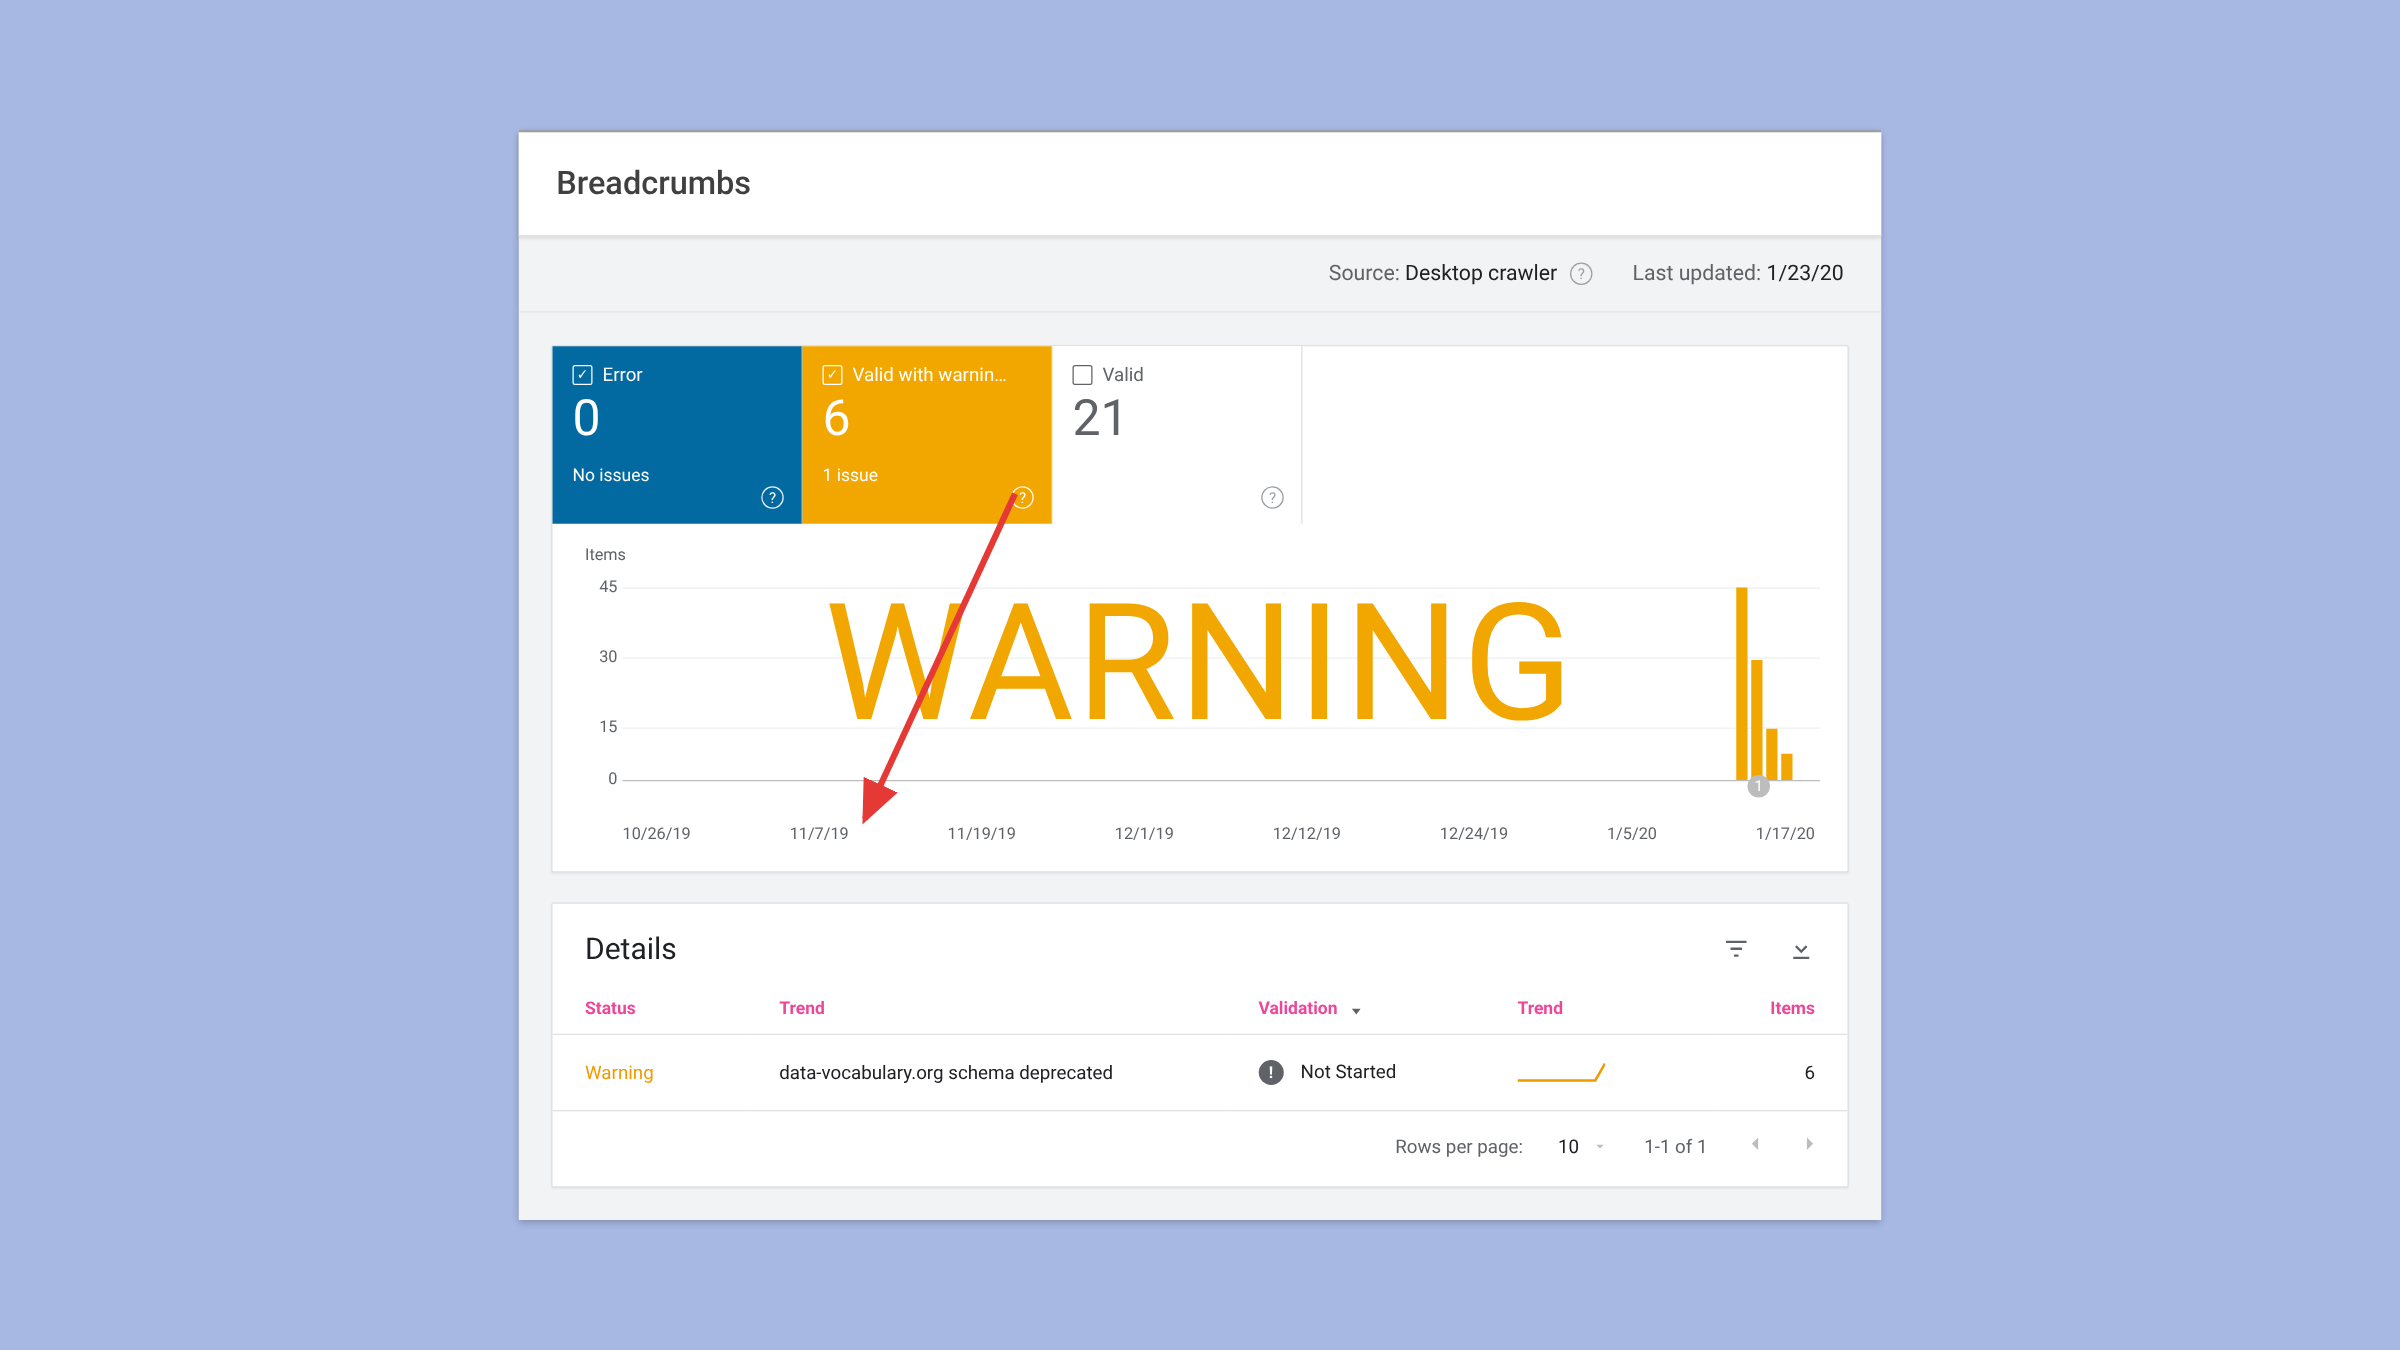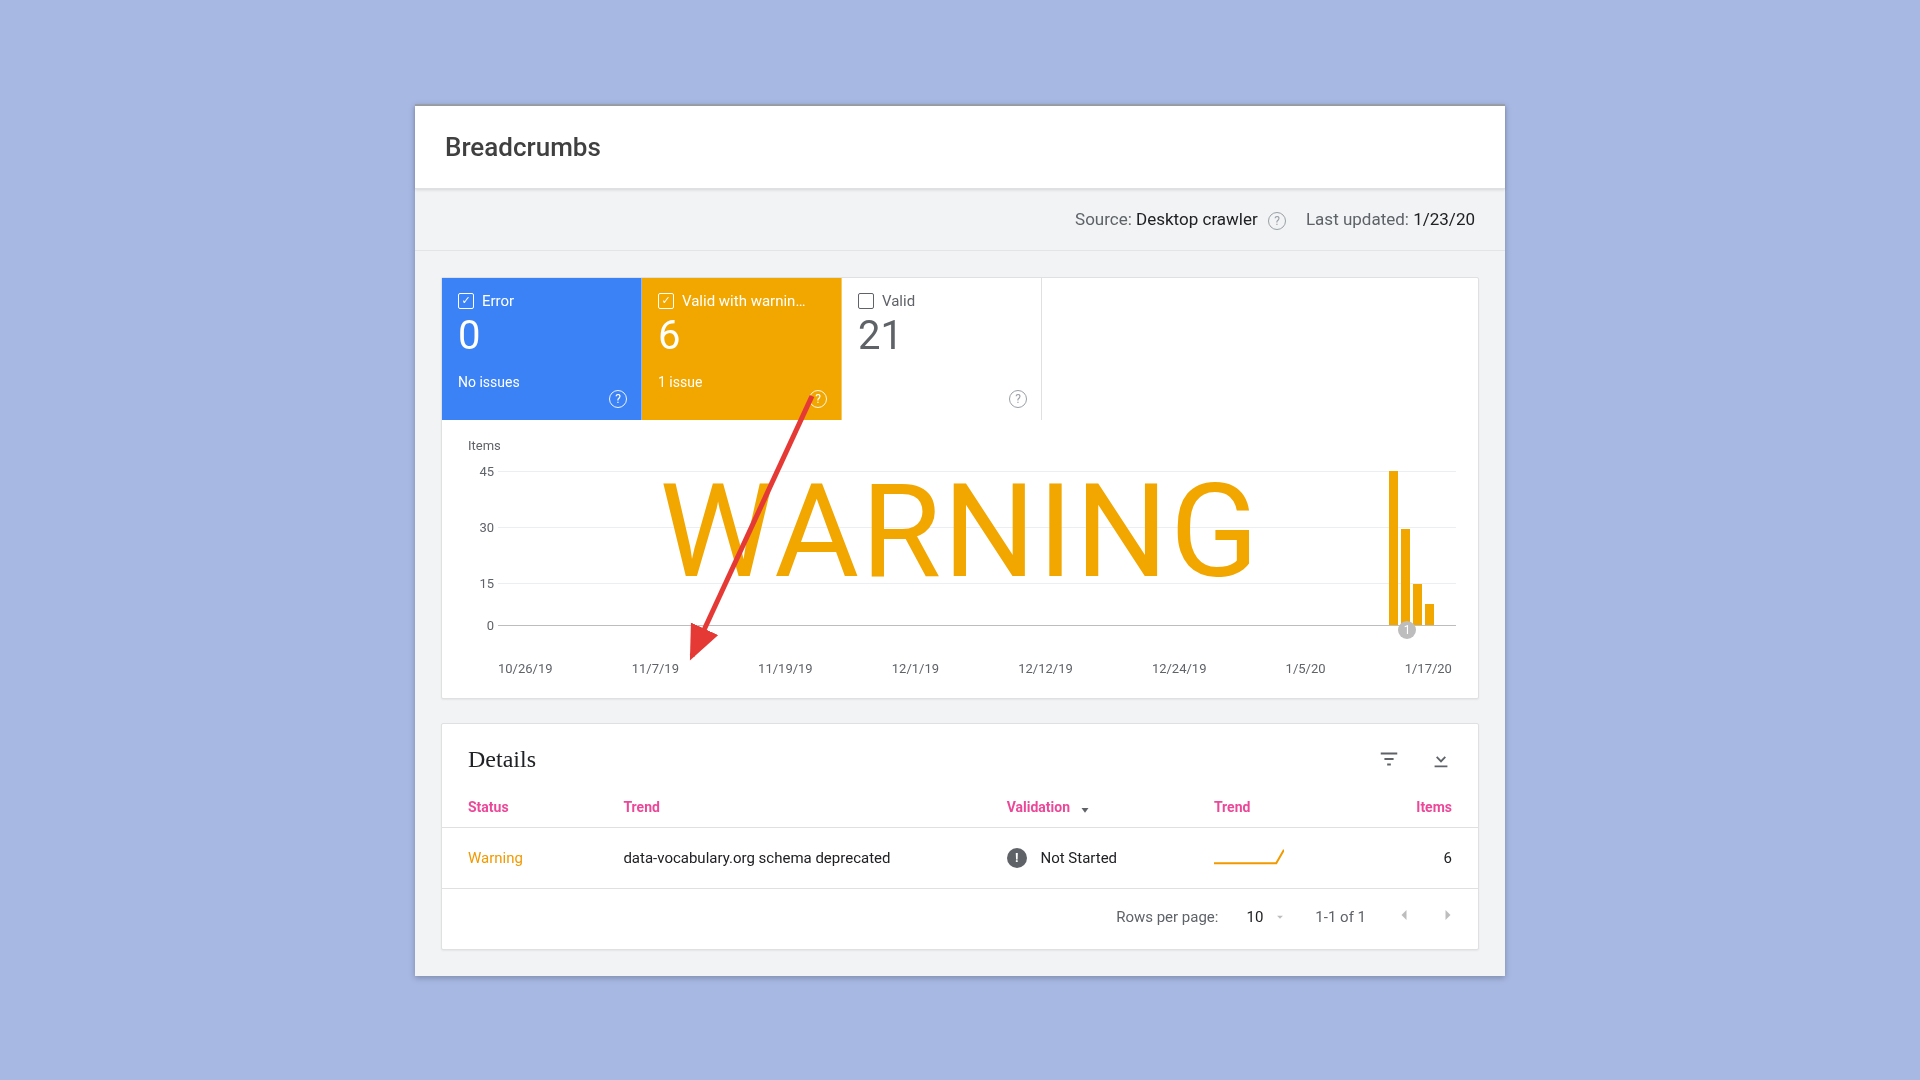--- a/index.html
+++ b/index.html
@@ -25,21 +25,21 @@
     border-bottom: 1px solid #e0e0e0;
     box-shadow: 0 1px 3px rgba(0,0,0,.12);
   }
   .titlebar h1 { font-size: 26px; font-weight: 500; color: #404040; }
 
   
   .meta {
     padding: 20px 30px 20px 30px;
     display: flex;
     justify-content: flex-end;
-    gap: 20px;
+    gap: 32px;
     color: #5f6368;
     font-size: 17px;
     border-bottom: 1px solid #e4e4e4;
   }
   .meta .val { color: #202124; }
   .help-icon {
     display: inline-flex; align-items:center; justify-content:center;
     width:18px; height:18px; border:1.4px solid #9aa0a6; border-radius:50%;
     font-size:12px; color:#9aa0a6; margin-left:6px; vertical-align: middle;
   }
@@ -63,21 +63,21 @@
     position: relative;
     border-right:1px solid rgba(255,255,255,.4);
   }
   .card.white { border-right:1px solid #e0e0e0; }
   .card .top { display:flex; align-items:center; gap:8px; font-size:15px; }
   .card .num { font-size:40px; font-weight:400; margin-top:6px; line-height:1; }
   .card .sub { font-size:14px; margin-top:18px; }
   .card .qm {
     position:absolute; right:14px; bottom:12px;
   }
-  .card.error  { background:#3b82f6; color:#fff; }
+  .card.error  { background:#0369a1; color:#fff; }
   .card.warn   { background:#f2a600; color:#fff; }
   .card.valid  { background:#fff; color:#5f6368; }
   .card.valid .num { color:#5f6368; }
   .chk {
     width:16px; height:16px; border:1.6px solid currentColor; border-radius:2px;
     display:inline-flex; align-items:center; justify-content:center; font-size:11px;
   }
   .chk.on::after { content:"✓"; }
   .card.error .qm .help-icon,
   .card.warn  .qm .help-icon { border-color: rgba(255,255,255,.9); color:#fff; }
@@ -116,21 +116,20 @@
   .arrow {
     position:absolute; left:210px; top:108px; width:200px; height:280px;
     pointer-events:none;
   }
 
   
   .details { margin-top: 24px; }
   .details-head {
     display:flex; align-items:center; justify-content:space-between;
     padding: 22px 26px 8px 26px;
-    font-family: Liberation Serif, serif;
   }
   .details-head h2 { font-size:24px; font-weight:400; color:#202124; }
   .details-head .tools { display:flex; gap:30px; color:#5f6368; }
   .iconbtn { cursor:pointer; display:inline-flex; }
   .iconbtn svg { width:22px; height:22px; fill:#5f6368; }
 
   table { width:100%; border-collapse:collapse; }
   thead th {
     text-align:left; font-size:14px; font-weight:700; color:#ec4899;
     padding: 18px 26px 12px 26px; border-bottom:1px solid #e0e0e0;

